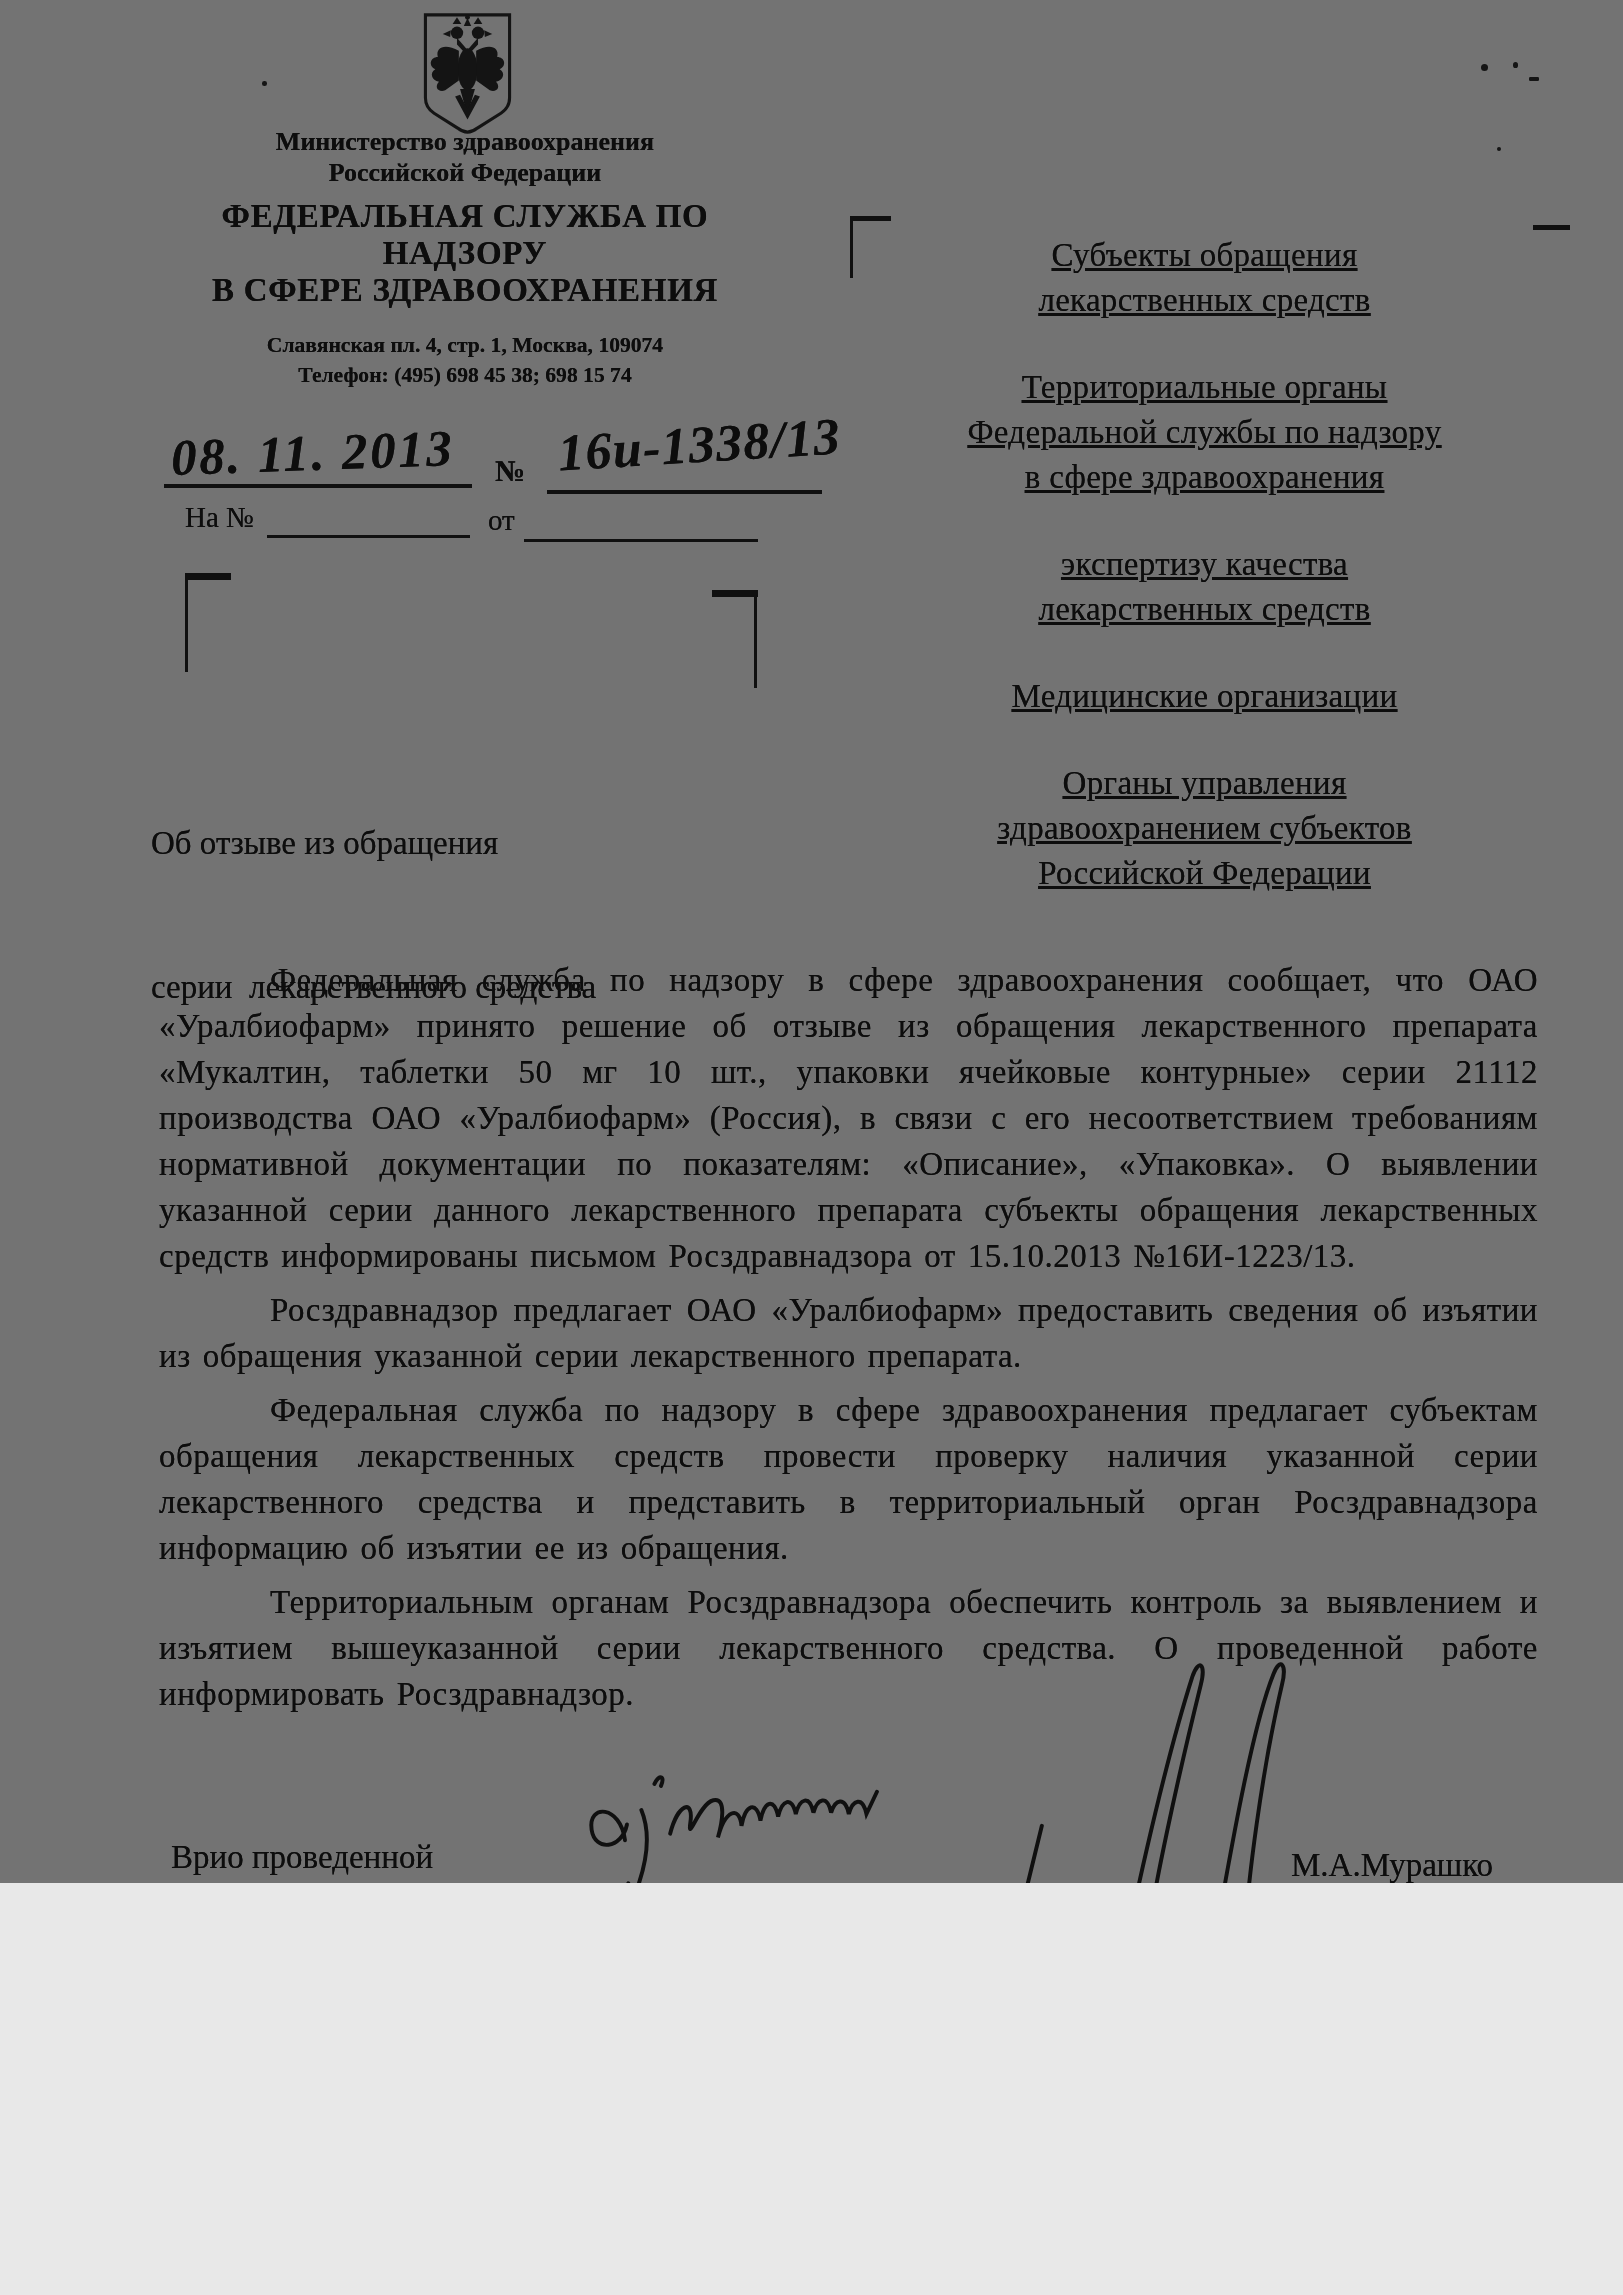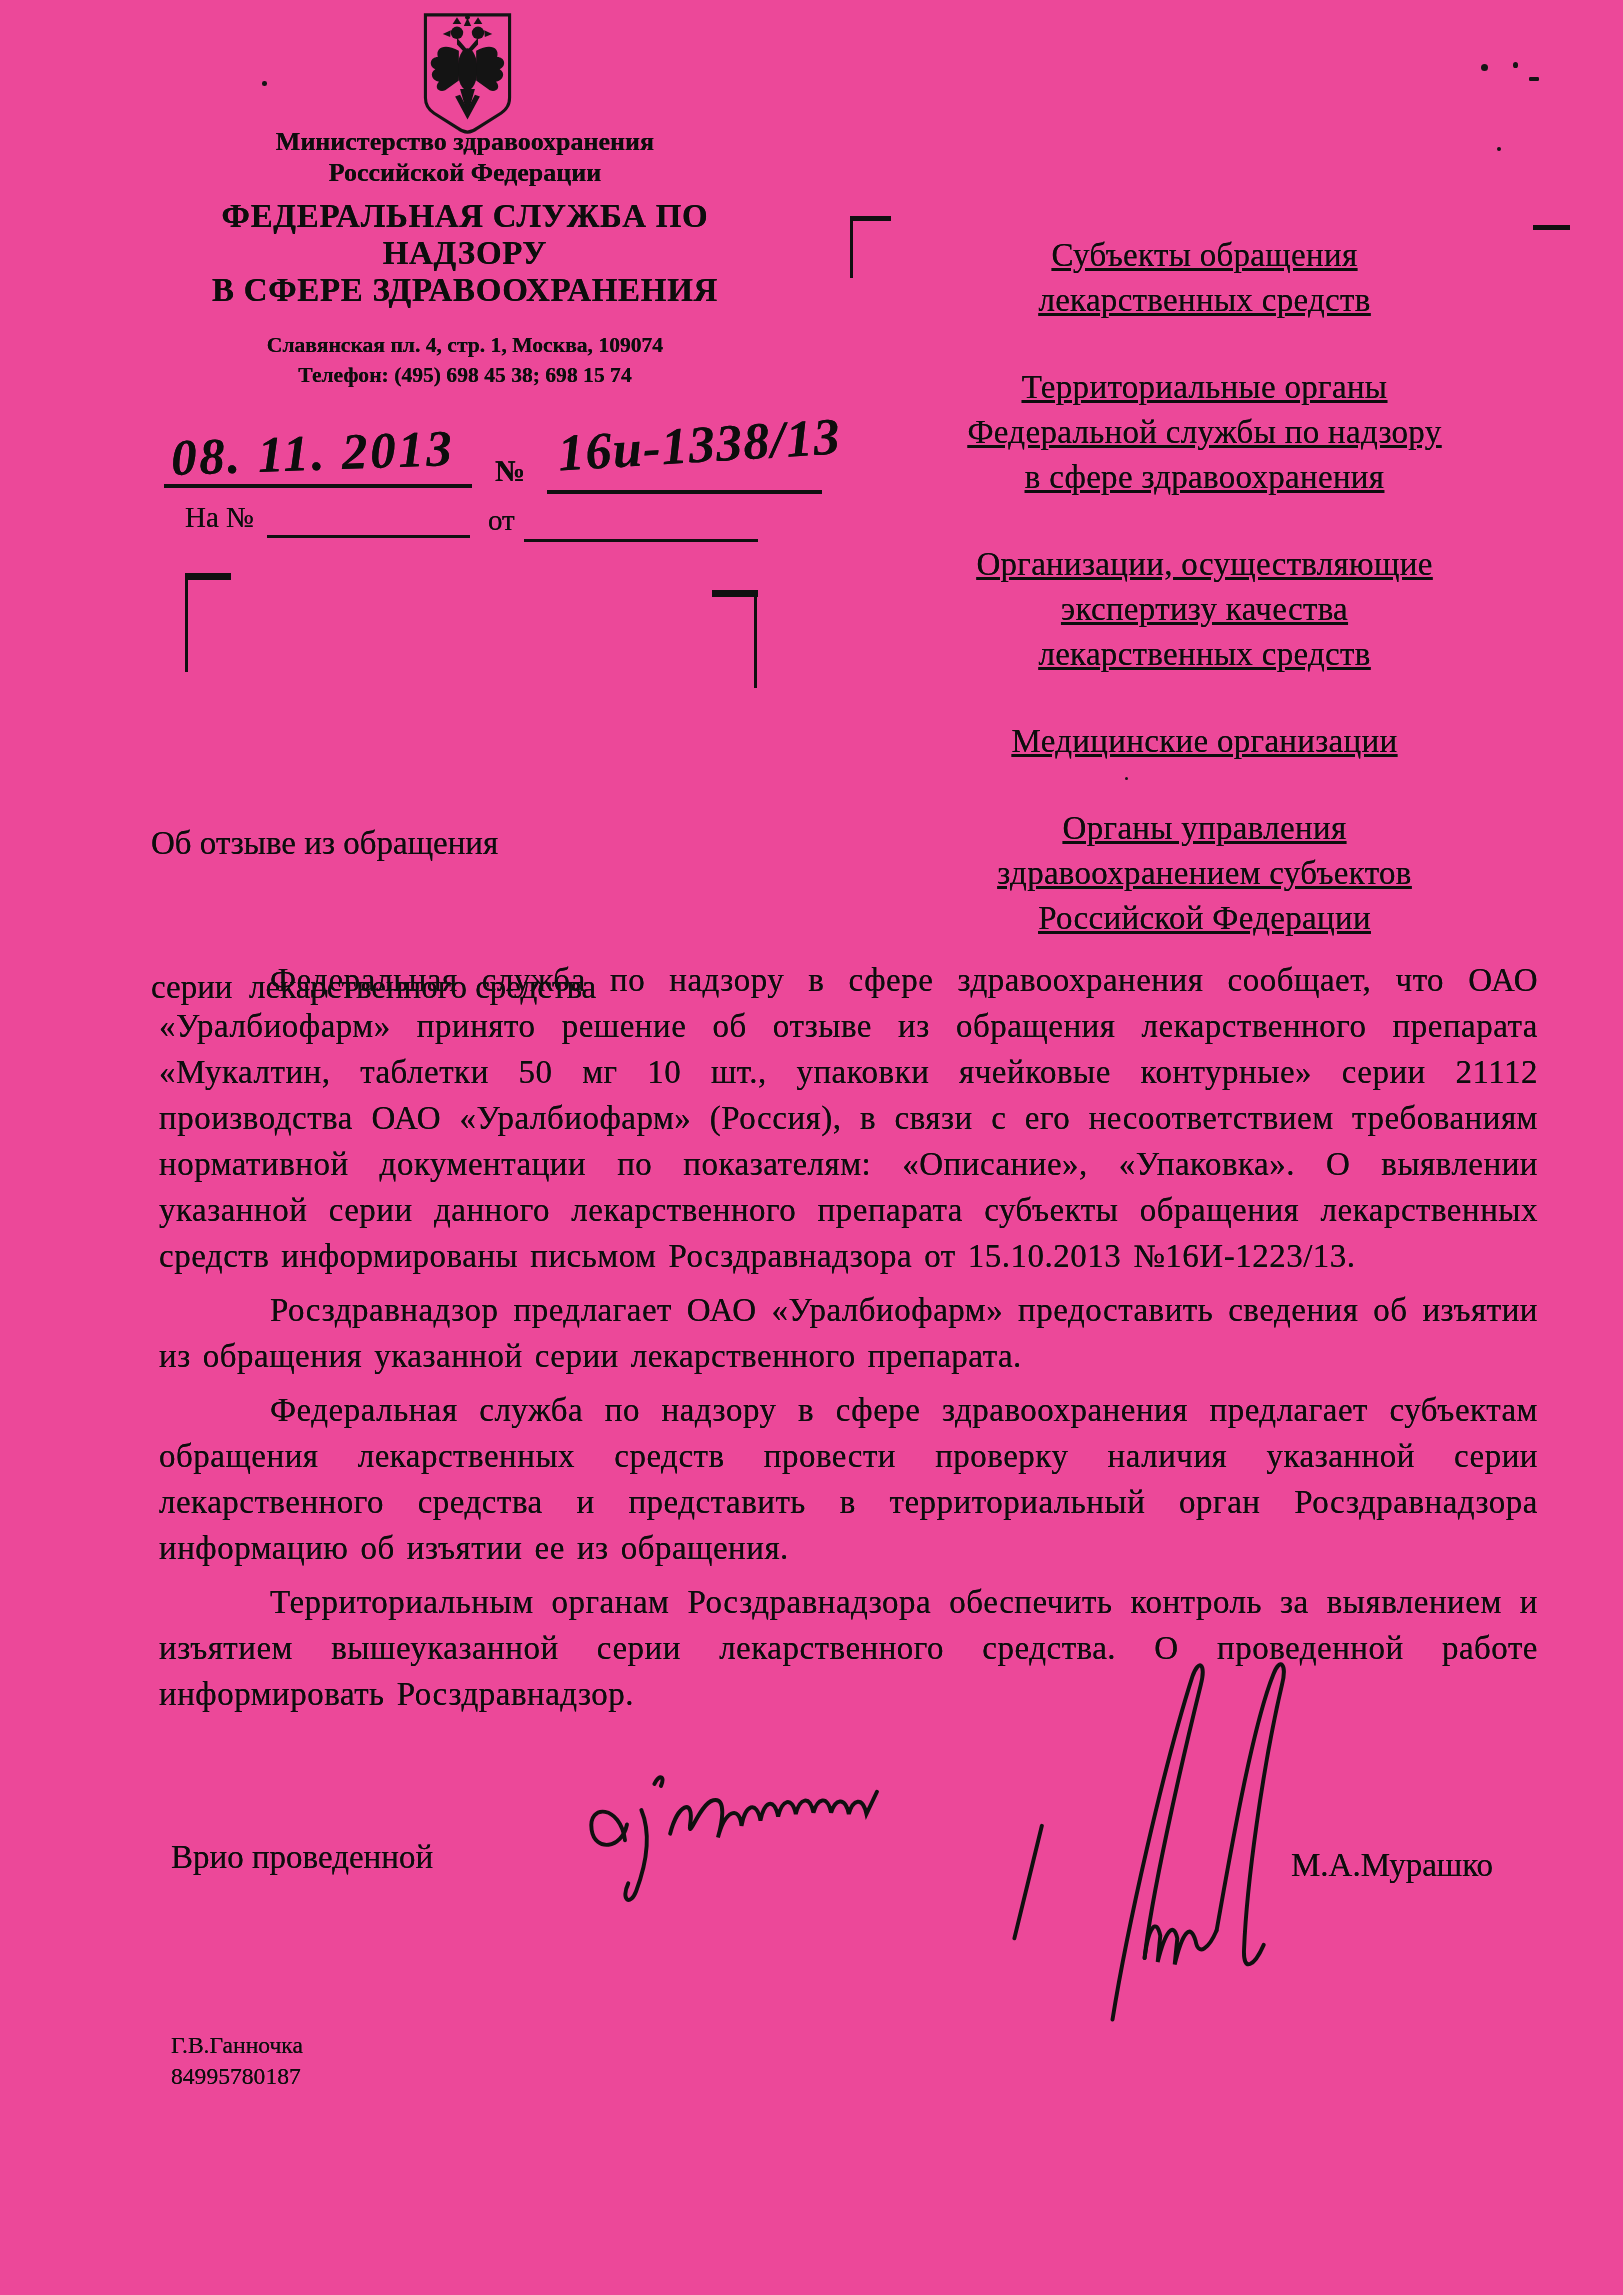--- a/index.html
+++ b/index.html
@@ -1,17 +1,17 @@
 <!DOCTYPE html>
 <html style="font-size:10.5px"><head>
 <meta charset="utf-8">
 <style>
   html,body{margin:0;padding:0;background:#e8e8e8;}
   .page{
-    position:relative;width:1623px;height:2295px;background:#ec4899;
+    position:relative;width:1623px;height:1883px;background:#737373;
     font-family:"Liberation Serif", serif;color:#0d0d0d;overflow:hidden;
   }
   .abs{position:absolute;}
   .ink{color:#0d0d0d;text-shadow:0 0 0.4px #1a1a1a;}
   
   .head-col{left:151px;top:0;width:628px;text-align:center;}
   .ministry{top:126px;font-weight:bold;font-size:26px;line-height:31px;}
   .service{top:198px;font-weight:bold;font-size:33px;line-height:37px;letter-spacing:0.7px;}
   .addr{top:330px;font-weight:bold;font-size:21.6px;line-height:30px;}
   
@@ -105,21 +105,20 @@
     <div class="rgroup">
       <div>Субъекты обращения</div>
       <div>лекарственных средств</div>
     </div>
     <div class="rgroup">
       <div>Территориальные органы</div>
       <div>Федеральной службы по надзору</div>
       <div>в сфере здравоохранения</div>
     </div>
     <div class="rgroup">
-      <div>Организации, осуществляющие</div>
       <div>экспертизу качества</div>
       <div>лекарственных средств</div>
     </div>
     <div class="rgroup">
       <div>Медицинские организации</div>
     </div>
     <div class="rgroup">
       <div>Органы управления</div>
       <div>здравоохранением субъектов</div>
       <div>Российской Федерации</div>

